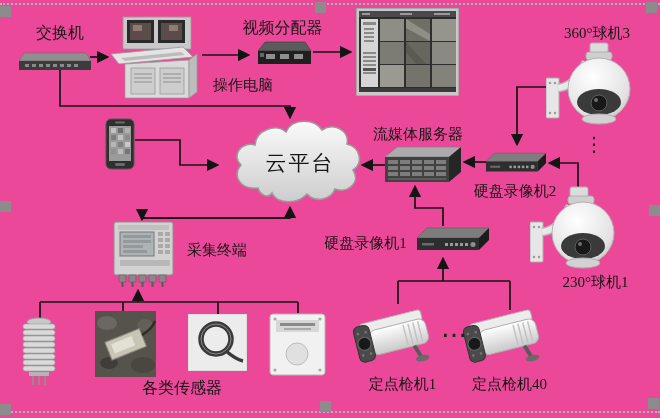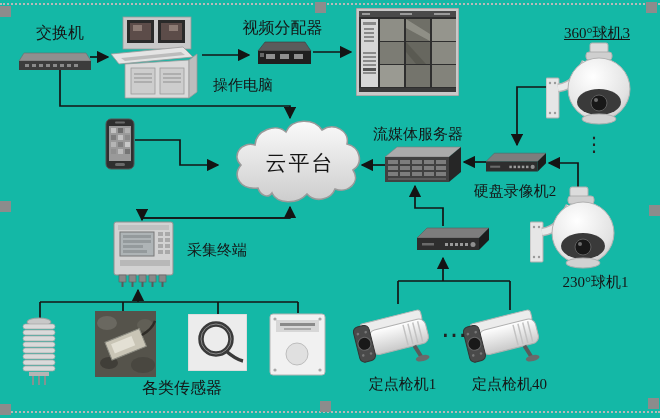--- a/index.html
+++ b/index.html
@@ -1,16 +1,16 @@
 <!DOCTYPE html>
 <html><head>
 <meta charset="utf-8">
 <style>
   html,body{margin:0;padding:0;background:#ffffff;}
-  .canvas{position:relative;width:660px;height:418px;background:#14b8a6;overflow:hidden;
+  .canvas{position:relative;width:660px;height:418px;background:#ec4899;overflow:hidden;
           font-family:"Liberation Serif","DejaVu Serif",serif;color:#1a1a1a;}
   .wires{position:absolute;left:0;top:0;pointer-events:none;}
   .node{position:absolute;}
   .lbl{position:absolute;text-align:center;white-space:nowrap;color:#151515;line-height:1.12;}
   .fs15{font-size:15px;} .fs16{font-size:16px;}
   .cloud-lbl{font-size:21px;letter-spacing:2px;}
   .dots{font-family:"DejaVu Sans",sans-serif;color:#222;}
   .border-dotted{position:absolute;left:0;width:660px;height:0;border-top:2px dotted #b8b8b8;}
   .handle{position:absolute;width:11px;height:11px;background:#8c8c8c;}
 </style>
@@ -469,26 +469,27 @@
           </g>
         <path d="M62 52 L66 64" stroke="#5a5a5a" stroke-width="4"></path>
         <ellipse cx="67" cy="66" rx="7" ry="3" fill="#6a6a6a"></ellipse>
       </g>
     </svg>
   </div>
 
   <div class="lbl fs16" style="left:20px;top:24px;width:80px;">交换机</div>
   <div class="lbl fs16" style="left:230px;top:19px;width:105px;">视频分配器</div>
   <div class="lbl fs15" style="left:198px;top:77px;width:90px;">操作电脑</div>
-  <div class="lbl fs15" style="left:548px;top:25px;width:98px;text-decoration:underline;">360°球机3</div>
+  <div class="lbl fs15" style="left:548px;top:25px;width:98px;">360°球机3</div>
   <div class="lbl cloud-lbl" style="left:240px;top:152px;width:120px;">云平台</div>
   <div class="lbl fs15" style="left:368px;top:126px;width:100px;">流媒体服务器</div>
   <div class="lbl fs15" style="left:465px;top:183px;width:100px;">硬盘录像机2</div>
   <div class="lbl fs15" style="left:548px;top:274px;width:95px;">230°球机1</div>
   <div class="lbl fs15" style="left:181px;top:242px;width:72px;">采集终端</div>
+  <div class="lbl fs15" style="left:318px;top:235px;width:95px;">硬盘录像机1</div>
   <div class="lbl fs16" style="left:128px;top:379px;width:108px;">各类传感器</div>
   <div class="lbl fs15" style="left:360px;top:376px;width:85px;">定点枪机1</div>
   <div class="lbl fs15" style="left:462px;top:376px;width:95px;">定点枪机40</div>
 
   <div class="lbl dots" style="left:584px;top:132px;width:16px;font-size:20px;line-height:24px;">⋮</div>
   <div class="lbl dots" style="left:440px;top:314px;width:28px;font-size:26px;">…</div>
 
 </div>
 
 </body></html>

